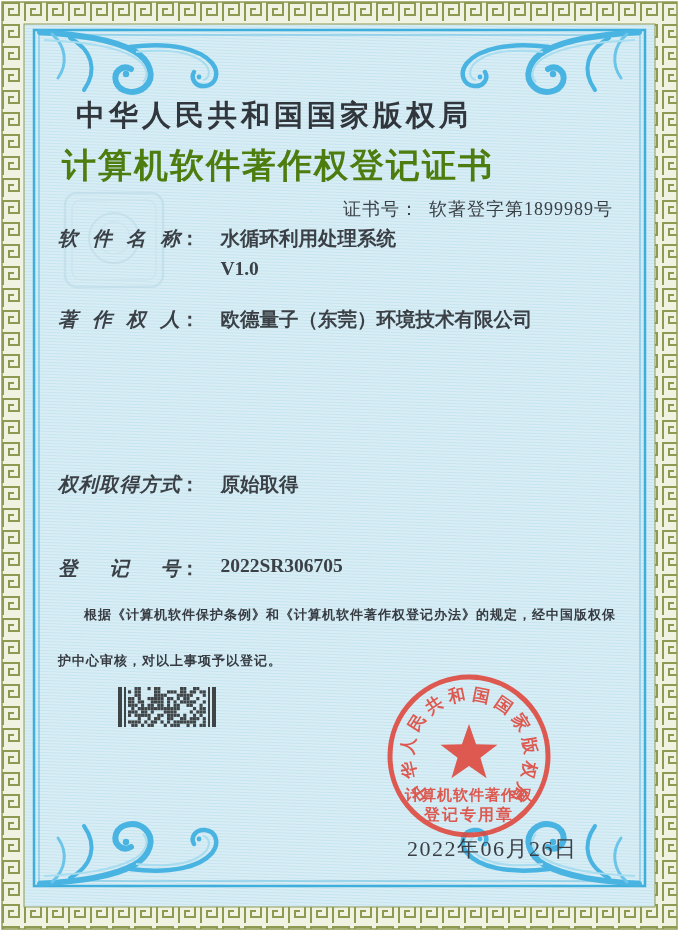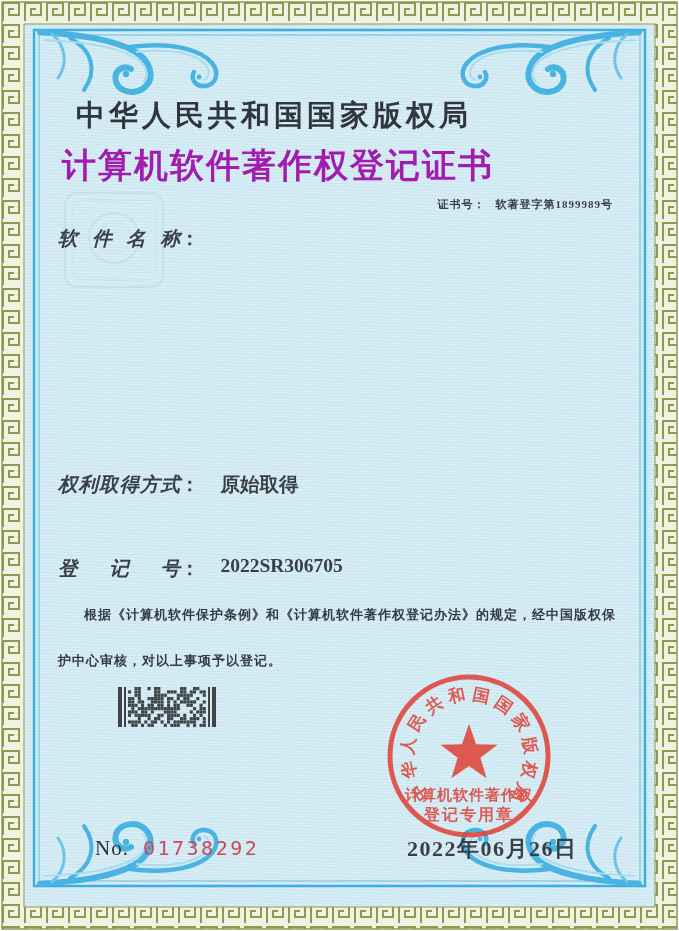--- a/index.html
+++ b/index.html
@@ -9,40 +9,40 @@
     color:#3a4046;
   }
   #frame{position:absolute;left:0;top:0;width:679px;height:931px;}
   .abs{position:absolute;}
   .authority{
     left:0;top:96px;width:548px;text-align:center;
     font-size:29px;font-weight:bold;letter-spacing:4px;color:#31363c;
   }
   .cert-title{
     left:0;top:143px;width:556px;text-align:center;
-    font-size:34px;font-weight:bold;letter-spacing:2px;color:#a21caf;
+    font-size:34px;font-weight:bold;letter-spacing:2px;color:#4d7c0f;
   }
   .certno{
-    top:197px;right:66px;font-size:11px;font-weight:700;
+    top:197px;right:66px;font-size:18px;font-weight:400;
     letter-spacing:1px;color:#3a4046;
   }
   .certno .lbl{margin-right:10px;}
   .field{left:58px;font-size:19.5px;font-weight:600;white-space:nowrap;}
   .flabel{display:inline-block;width:122px;text-align:justify;text-align-last:justify;vertical-align:top;font-style:italic;}
   .colon{display:inline-block;vertical-align:top;}
   .fvalue{display:inline-block;margin-left:16px;vertical-align:top;}
   .fvalue .v2{margin-top:6px;}
   .statement{
     left:58px;top:592px;width:566px;
     font-size:13px;font-weight:600;line-height:46px;
     letter-spacing:1px;text-indent:2em;color:#363b42;margin:0;
   }
   #barcode{left:118px;top:687px;}
   .issue-date{
-    left:407px;top:834px;font-size:22px;font-weight:700;
+    left:407px;top:834px;font-size:22px;font-weight:400;
     letter-spacing:1.5px;color:#3a3f45;
   }
   .serial{left:95px;top:836px;font-size:21px;}
   .serial .no{color:#2f3338;letter-spacing:1px;margin-right:14px;}
   .serial .digits{
     font-family:"DejaVu Sans Mono","Liberation Mono",monospace;
     color:#c9495e;letter-spacing:2.5px;font-size:20px;
   }
   #seal{left:384px;top:672px;opacity:.88;}
   #watermark{left:62px;top:190px;opacity:.5;}
@@ -98,20 +98,25 @@
 
   <div class="abs authority">中华人民共和国国家版权局</div>
   <div class="abs cert-title">计算机软件著作权登记证书</div>
 
   <div class="abs certno">
     <span class="lbl">证书号：</span><span>软著登字第1899989号</span>
   </div>
 
   <div class="abs field" style="top:225px">
     <span class="flabel">软件名称</span><span class="colon">：</span>
+    <span class="fvalue"><div>水循环利用处理系统</div><div class="v2">V1.0</div></span>
+  </div>
+  <div class="abs field" style="top:306px">
+    <span class="flabel">著作权人</span><span class="colon">：</span>
+    <span class="fvalue">欧德量子（东莞）环境技术有限公司</span>
   </div>
   <div class="abs field" style="top:471px">
     <span class="flabel">权利取得方式</span><span class="colon">：</span>
     <span class="fvalue">原始取得</span>
   </div>
   <div class="abs field" style="top:555px">
     <span class="flabel">登记号</span><span class="colon">：</span>
     <span class="fvalue">2022SR306705</span>
   </div>
 
@@ -309,17 +314,14 @@
         <text x="85" y="28" text-anchor="middle" font-size="17" font-weight="bold" fill="#df453a" transform="rotate(34.363636363636374 85 84)">国</text>
         <text x="85" y="28" text-anchor="middle" font-size="17" font-weight="bold" fill="#df453a" transform="rotate(57.27272727272728 85 84)">家</text>
         <text x="85" y="28" text-anchor="middle" font-size="17" font-weight="bold" fill="#df453a" transform="rotate(80.18181818181819 85 84)">版</text>
         <text x="85" y="28" text-anchor="middle" font-size="17" font-weight="bold" fill="#df453a" transform="rotate(103.0909090909091 85 84)">权</text>
         <text x="85" y="28" text-anchor="middle" font-size="17" font-weight="bold" fill="#df453a" transform="rotate(126 85 84)">局</text>
       </g>
     <text x="85" y="128" text-anchor="middle" font-size="15" font-weight="bold" fill="#df453a" letter-spacing="1">计算机软件著作权</text>
     <text x="85" y="148" text-anchor="middle" font-size="16" font-weight="bold" fill="#df453a" letter-spacing="2">登记专用章</text>
   </svg>
 
-  <div class="abs serial">
-    <span class="no">No.</span><span class="digits">01738292</span>
-  </div>
 
 </div>
 
 </body></html>

